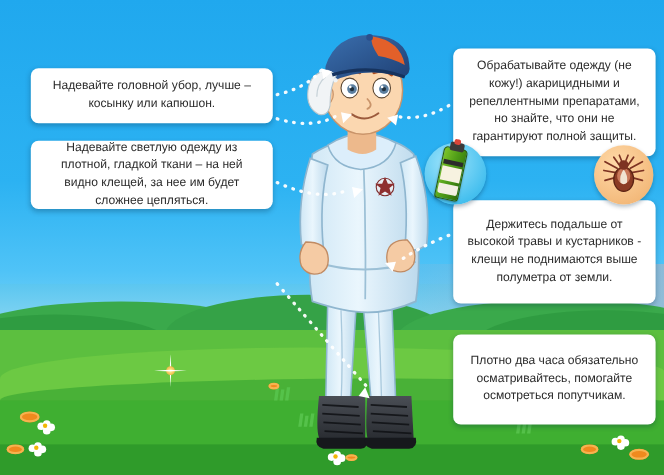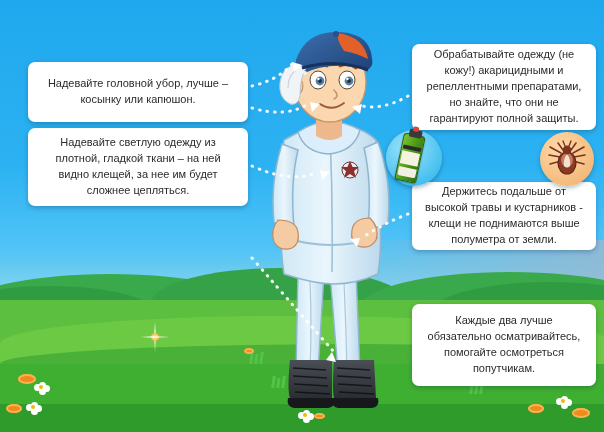--- a/index.html
+++ b/index.html
@@ -67,25 +67,25 @@
      white-space:nowrap;}
 
   
   .card{position:absolute;background:#ffffff;border-radius:7px;
      box-shadow:0 2px 5px rgba(0,40,70,.28);
      display:flex;align-items:center;justify-content:center;text-align:center;
      color:#2b2b2b;font-size:11px;line-height:1.45;padding:7px 11px;
      box-sizing:border-box;}
   .card span{display:block;}
 
-  #card-hat    {left:28px; top:62px;  width:220px;height:60px;}
-  #card-cloth  {left:28px; top:128px; width:220px;height:78px;}
+  #card-hat    {left:28px; top:62px;  width:220px;height:50px;}
+  #card-cloth  {left:28px; top:128px; width:220px;height:62px;}
   #card-cuffs  {left:28px; top:226px; width:220px;height:78px;}
-  #card-treat  {left:412px;top:44px;  width:184px;height:86px;}
-  #card-grass  {left:412px;top:182px; width:184px;height:68px;}
+  #card-treat  {left:412px;top:44px;  width:184px;height:98px;}
+  #card-grass  {left:412px;top:182px; width:184px;height:94px;}
   #card-check  {left:412px;top:304px; width:184px;height:82px;}
 
   
   .arrows{position:absolute;left:0;top:0;width:604px;height:432px;pointer-events:none;}
 
   
   .badge{position:absolute;border-radius:50%;}
   #spray-badge{left:386px;top:130px;width:56px;height:56px;
      background:radial-gradient(circle at 38% 32%,#9fe4fb,#46c0ef 72%,#2faede);
      box-shadow:0 2px 4px rgba(0,40,70,.35);}
@@ -293,21 +293,21 @@
     <span>Надевайте светлую одежду из плотной, гладкой ткани – на ней видно клещей, за нее им будет сложнее цепляться.</span>
   </div>
 
   <div class="card" id="card-treat">
     <span>Обрабатывайте одежду (не кожу!) акарицидными и репеллентными препаратами, но знайте, что они не гарантируют полной защиты.</span>
   </div>
   <div class="card" id="card-grass">
     <span>Держитесь подальше от высокой травы и кустарников - клещи не поднимаются выше полуметра от земли.</span>
   </div>
   <div class="card" id="card-check">
-    <span>Каждые два лучше обязательно осматривайтесь, помогайте осмотреться попутчикам.</span>
+    <span>Плотно два часа обязательно осматривайтесь, помогайте осмотреться попутчикам.</span>
   </div>
 
   <div class="badge" id="spray-badge">
     <div class="can">
       <div class="cap"></div>
         <div class="nozzle"></div>
       <div class="stripe"></div>
         <div class="label"></div>
         <div class="bot"></div>
     </div>

